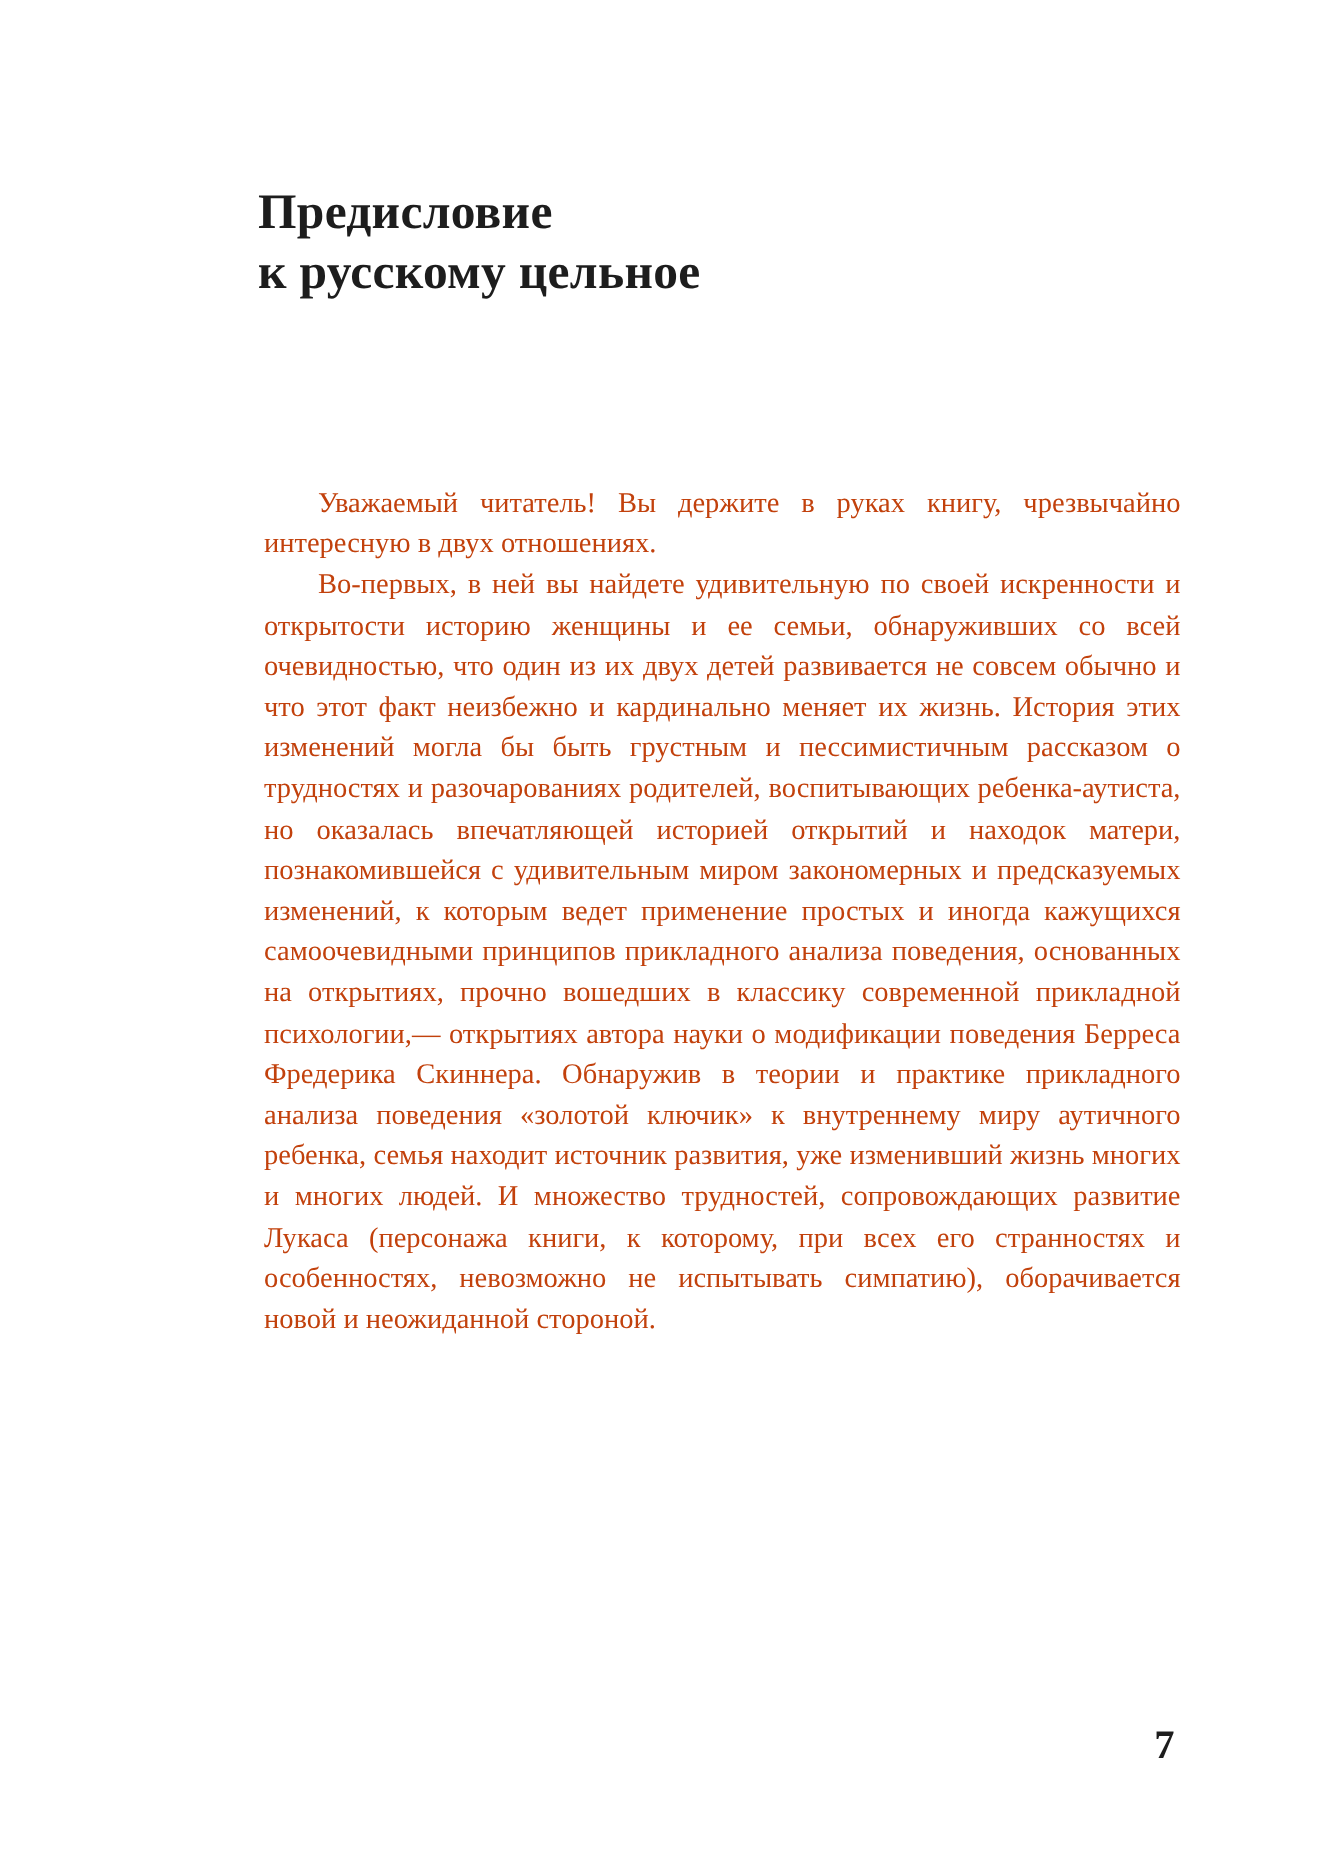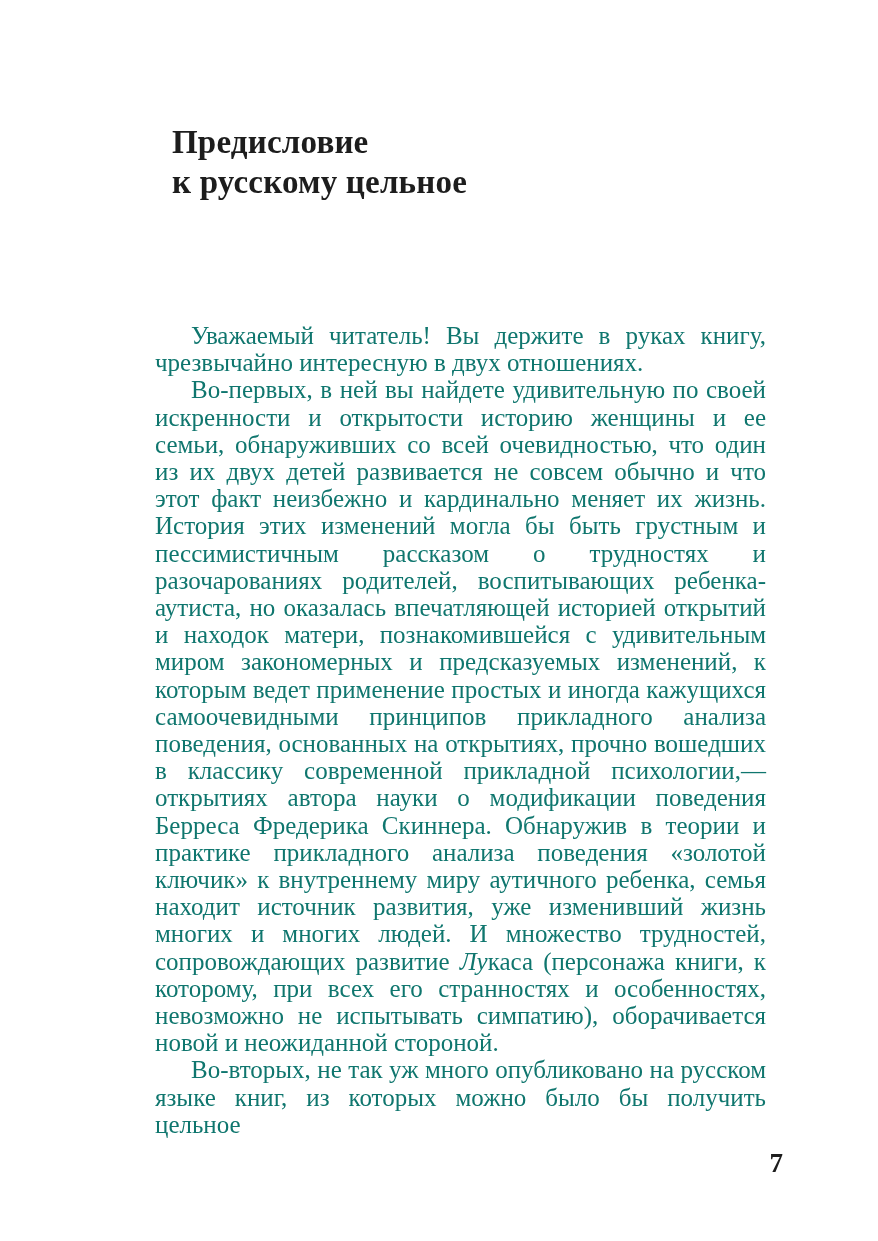--- a/index.html
+++ b/index.html
@@ -32,40 +32,40 @@
     letter-spacing: 0.2px;
   }
   .heading .hline {
     display: block;
     white-space: nowrap;
   }
 
   
   .body-block {
     position: absolute;
-    left: 131px;
+    left: 152px;
     top: 322px;
     width: 611px;
     font-family: "Liberation Serif", "DejaVu Serif", serif;
-    font-size: 25px;
+    font-size: 19px;
     line-height: 27.2px;
-    color: #0f766e;
+    color: #c2410c;
     text-align: justify;
     text-justify: inter-word;
   }
   .para {
     margin: 0;
     text-indent: 36px;
     text-align: justify;
     text-align-last: left;
     hyphens: none;
   }
   .para + .para { margin-top: 0; }
   .para.last { text-align-last: justify; }
-  .name-italic { font-style: italic; }
+  .name-italic { }
 
   
   .folio {
     position: absolute;
     left: 0;
     top: 1148px;
     width: 759px;
     text-align: right;
     font-family: "Liberation Serif", "DejaVu Serif", serif;
     font-weight: bold;
@@ -80,18 +80,17 @@
 <div class="page">
 
   <h1 class="heading">
     <span class="hline">Предисловие</span>
     <span class="hline">к русскому цельное</span>
   </h1>
 
   <div class="body-block">
     <p class="para">Уважаемый читатель! Вы держите в руках книгу, чрезвычайно интересную в двух отношениях.</p>
     <p class="para">Во-первых, в ней вы найдете удивительную по своей искренности и открытости историю женщины и ее семьи, обнаруживших со всей очевидностью, что один из их двух детей развивается не совсем обычно и что этот факт неизбежно и кардинально меняет их жизнь. История этих изменений могла бы быть грустным и пессимистичным рассказом о трудностях и разочарованиях родителей, воспитывающих ребенка-аутиста, но оказалась впечатляющей историей открытий и находок матери, познакомившейся с удивительным миром закономерных и предсказуемых изменений, к которым ведет применение простых и иногда кажущихся самоочевидными принципов прикладного анализа поведения, основанных на открытиях, прочно вошедших в классику современной прикладной психологии,— открытиях автора науки о модификации поведения Берреса Фредерика Скиннера. Обнаружив в теории и практике прикладного анализа поведения «золотой ключик» к внутреннему миру аутичного ребенка, семья находит источник развития, уже изменивший жизнь многих и многих людей. И множество трудностей, сопровождающих развитие <span class="name-italic">Лу</span>каса (персонажа книги, к которому, при всех его странностях и особенностях, невозможно не испытывать симпатию), оборачивается новой и неожиданной стороной.</p>
-    <p class="para last">Во-вторых, не так уж много опубликовано на русском языке книг, из которых можно было бы получить цельное</p>
   </div>
 
   <div class="folio">7</div>
 
 </div>
 
 </body></html>

